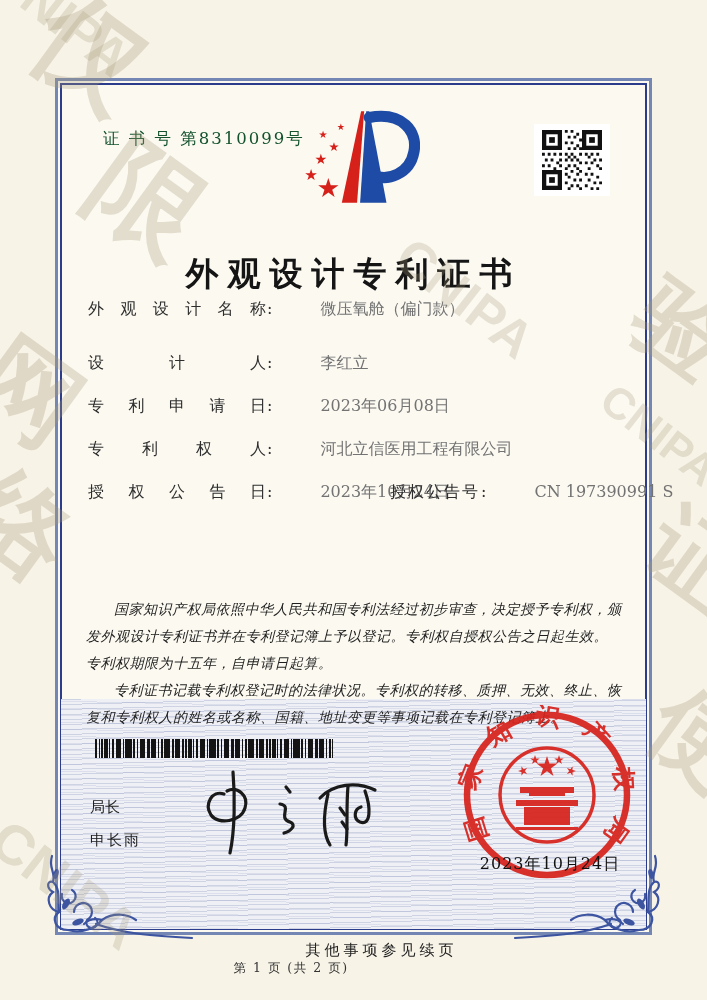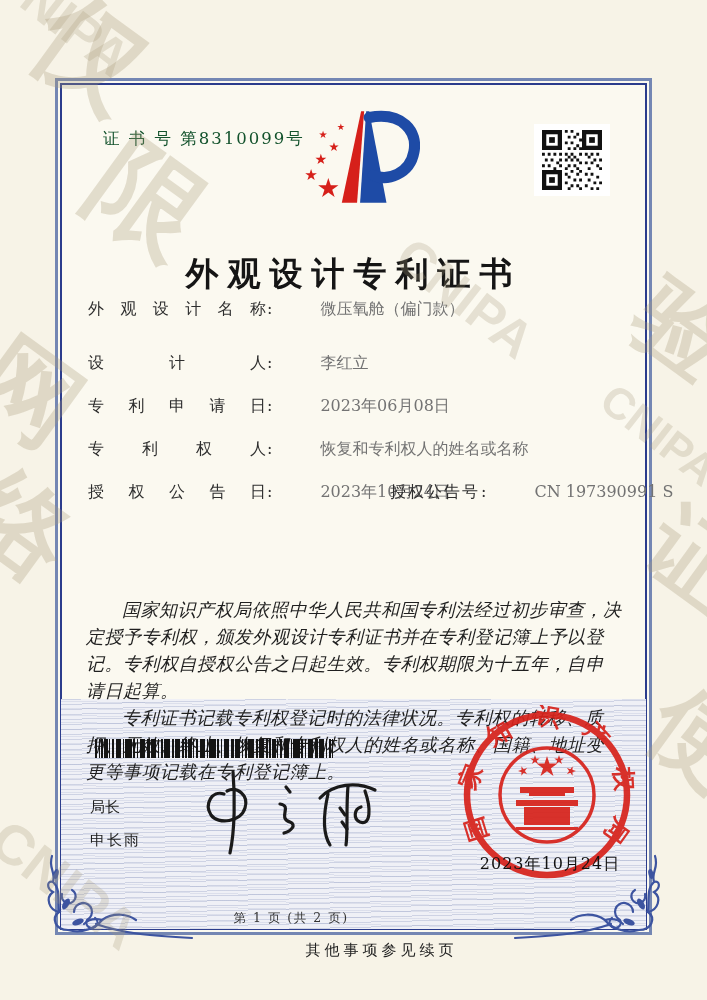--- a/index.html
+++ b/index.html
@@ -26,36 +26,36 @@
   .f-row{margin-bottom:20px;white-space:nowrap;position:relative;}
   .f-row-first{margin-bottom:31px;}
   .f-label{display:inline-block;width:178px;text-align:justify;text-align-last:justify;
            text-justify:inter-character;vertical-align:top;color:#2e2e2e;}
   .f-colon{display:inline-block;margin:0 10px 0 1px;}
   .f-value{color:#737373;margin-left:38px;}
   .f-pair2{position:absolute;left:302px;top:0;white-space:nowrap;}
   .f-label2{letter-spacing:2px;}
   
   .body-text{position:absolute;left:86px;top:596px;width:536px;z-index:2;
-             font-size:18px;line-height:27px;letter-spacing:.5px;font-style:italic;color:#1f1f1f;}
+             font-size:14px;line-height:27px;letter-spacing:.5px;font-style:italic;color:#1f1f1f;}
   .body-text p{margin:0;text-indent:2em;}
   
   .barcode{position:absolute;left:95px;top:739px;width:238px;height:19px;z-index:2;background:
      repeating-linear-gradient(90deg,#141414 0 1.5px,rgba(0,0,0,0) 1.5px 3.5px),
      repeating-linear-gradient(90deg,#141414 0 1px,rgba(0,0,0,0) 1px 6px),
      repeating-linear-gradient(90deg,rgba(0,0,0,0) 0 9px,#141414 9px 12px);}
   .sig-role{position:absolute;left:90px;top:798px;font-family:"Liberation Sans",sans-serif;
             font-size:15px;color:#1c1c1c;z-index:2;}
   .sig-name{position:absolute;left:90px;top:831px;font-family:"Liberation Sans",sans-serif;
             font-size:15px;color:#1c1c1c;letter-spacing:2px;z-index:2;text-align:center;}
   .sig-script{position:absolute;left:196px;top:758px;width:200px;height:104px;z-index:2;}
   .seal{position:absolute;left:457px;top:705px;width:180px;height:180px;z-index:2;opacity:.93;}
   .seal-date{position:absolute;left:470px;top:854px;width:160px;text-align:center;z-index:3;
              font-size:16px;letter-spacing:1px;color:#121212;}
-  .page-indicator{position:absolute;left:55px;top:910px;width:472px;text-align:center;z-index:2;
+  .page-indicator{position:absolute;left:55px;top:960px;width:472px;text-align:center;z-index:2;
                   font-size:12.5px;letter-spacing:1.5px;color:#333;}
   .continuation{position:absolute;left:0;top:941px;width:707px;text-align:center;z-index:2;
                 font-size:15px;letter-spacing:4px;color:#222;padding-left:28px;}
   .flourish{position:absolute;width:150px;height:86px;z-index:3;}
   .flourish-left{left:44px;top:854px;}
   .flourish-right{left:513px;top:854px;transform:scaleX(-1);}
   
   .wm-layer{position:absolute;inset:0;z-index:6;pointer-events:none;}
   .wm{position:absolute;font-weight:700;white-space:nowrap;}
   .wm-cjk{color:rgba(168,155,124,.30);font-family:"DejaVu Serif",serif;}
@@ -119,21 +119,21 @@
     <div class="f-row f-row-first">
       <span class="f-label">外观设计名称</span><span class="f-colon">:</span><span class="f-value">微压氧舱（偏门款）</span>
     </div>
     <div class="f-row">
       <span class="f-label">设计人</span><span class="f-colon">:</span><span class="f-value">李红立</span>
     </div>
     <div class="f-row">
       <span class="f-label">专利申请日</span><span class="f-colon">:</span><span class="f-value">2023年06月08日</span>
     </div>
     <div class="f-row">
-      <span class="f-label">专利权人</span><span class="f-colon">:</span><span class="f-value">恢复和专利权人的姓名或名称</span>
+      <span class="f-label">专利权人</span><span class="f-colon">:</span><span class="f-value">河北立信医用工程有限公司</span>
     </div>
     <div class="f-row">
       <span class="f-label">授权公告日</span><span class="f-colon">:</span><span class="f-value">2023年10月24日</span>
       <span class="f-pair2">
         <span class="f-label2">授权公告号</span><span class="f-colon">:</span><span class="f-value">CN 197390991 S</span>
       </span>
     </div>
   </div>
 
   <div class="body-text">

